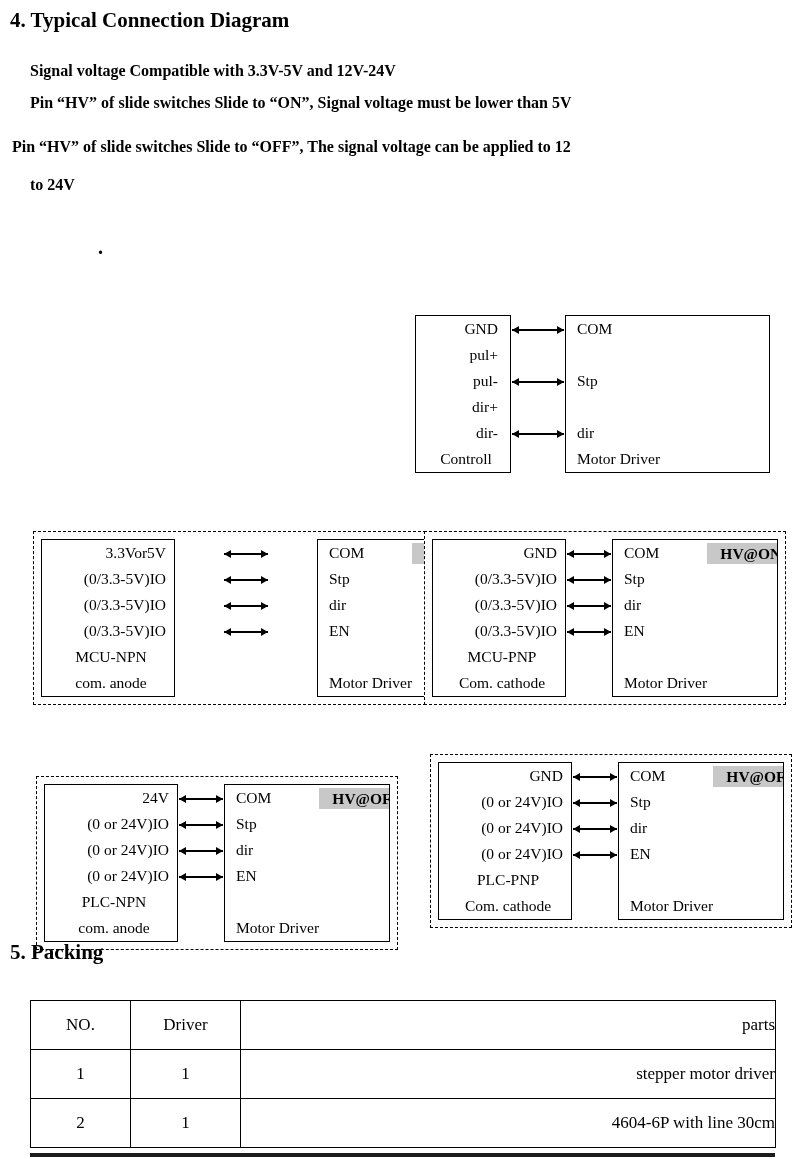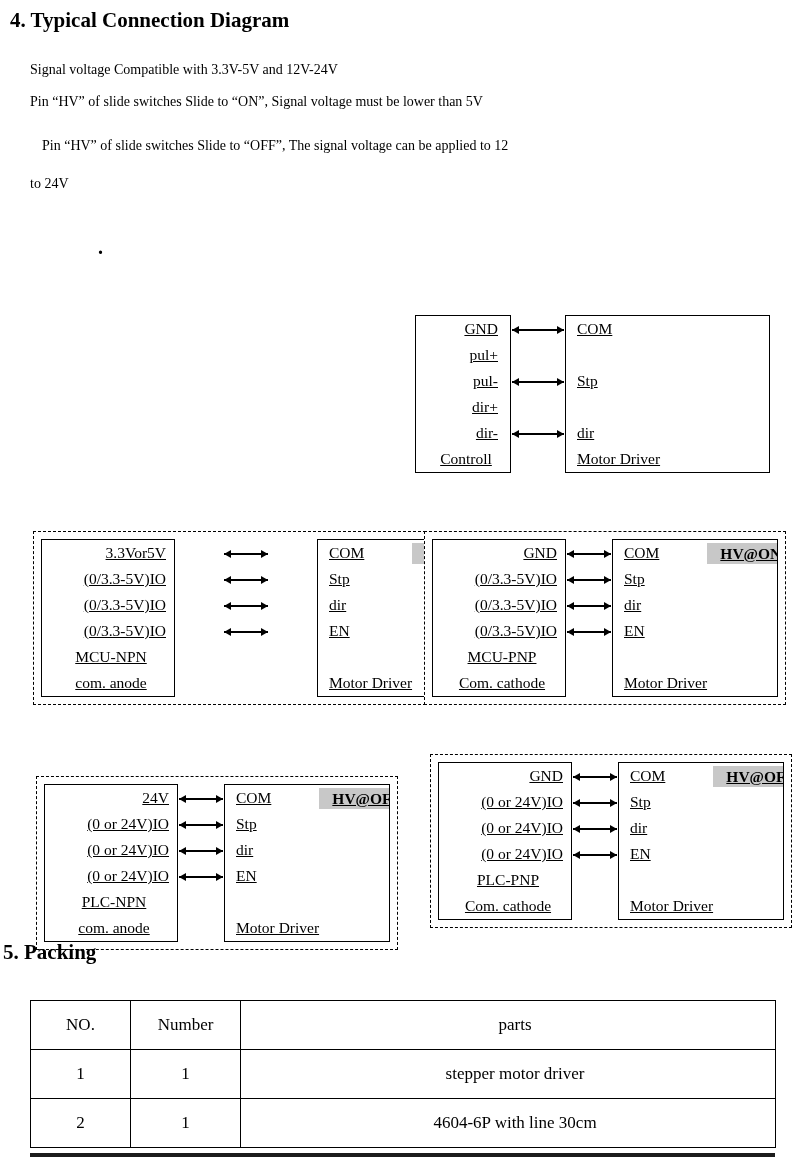--- a/index.html
+++ b/index.html
@@ -7,27 +7,27 @@
   body {
     width:800px; height:1159px;
     position:relative;
     font-family:"Liberation Serif", serif;
     color:#000;
     overflow:hidden;
   }
   .abs { position:absolute; }
 
   .h-title { font-size:21px; font-weight:bold; white-space:nowrap; }
-  .body-line { font-size:14px; white-space:nowrap; }
+  .body-line { font-size:16px; white-space:nowrap;font-weight:bold; }
   .stray-dot { font-size:20px; font-weight:bold; }
 
   
   .diag-flex { display:flex; align-items:flex-start; }
   .dbox { border:1.6px solid #000; background:#fff; }
-  .row { height:26px; line-height:26px; font-size:15.5px; white-space:nowrap; overflow:hidden;text-decoration:underline; }
+  .row { height:26px; line-height:26px; font-size:15.5px; white-space:nowrap; overflow:hidden; }
   .pin-r  { text-align:right; padding-right:8px; }
   .pin-r2 { text-align:right; padding-right:12px; }
   .pin-l  { text-align:left; padding-left:11px; }
   .lbl-l  { text-align:center; padding-left:6px; }
 
   
   .acol { display:flex; flex-direction:column; padding-top:2px; }
   .arow { height:26px; display:flex; align-items:center; padding:0 1px; }
   .arrow { position:relative; flex:1; height:1.6px; background:#000; display:block; }
   .arrow::before, .arrow::after {
@@ -45,32 +45,32 @@
 
   .badge-row { display:flex; justify-content:space-between; align-items:center; padding-left:11px; padding-right:13px; }
   .badge { background:#c8c8c8; font-weight:bold; padding:0 13px; font-size:15.5px; line-height:21px;margin-left:48px; }
 
   
   table.packing { border-collapse:collapse; font-size:17px; table-layout:fixed; background:#fff; }
   .packing th, .packing td {
     border:1.6px solid #000; font-weight:normal; height:49px; vertical-align:middle;
   }
   .cell-c { text-align:center; }
-  .cell-l { text-align:center; padding-left:14px; }
+  .cell-l { text-align:right; padding-left:14px; }
 
   .bottom-rule { background:#1c1c1c; }
 </style>
 </head>
 <body>
 
 <div class="abs h-title" style="left:10px; top:8px;">4. Typical Connection Diagram</div>
 
 <div class="abs body-line" style="left:30px; top:62px;">Signal voltage Compatible with 3.3V-5V and 12V-24V</div>
 <div class="abs body-line" style="left:30px; top:94px;">Pin “HV” of slide switches Slide to “ON”, Signal voltage must be lower than 5V</div>
-<div class="abs body-line" style="left:42px; top:138px;">Pin “HV” of slide switches Slide to “OFF”, The signal voltage can be applied to 12</div>
+<div class="abs body-line" style="left:12px; top:138px;">Pin “HV” of slide switches Slide to “OFF”, The signal voltage can be applied to 12</div>
 <div class="abs body-line" style="left:30px; top:176px;">to 24V</div>
 <div class="abs stray-dot" style="left:98px; top:236px;">.</div>
 
 <div class="abs diag-flex" style="left:415px; top:315px;">
   <div class="dbox" style="width:96px;">
     <div class="row pin-r2">GND</div>
     <div class="row pin-r2">pul+</div>
     <div class="row pin-r2">pul-</div>
     <div class="row pin-r2">dir+</div>
     <div class="row pin-r2">dir-</div>
@@ -245,32 +245,32 @@
       <span class="badge">HV@OFF</span>
     </div>
     <div class="row pin-l">Stp</div>
     <div class="row pin-l">dir</div>
     <div class="row pin-l">EN</div>
     <div class="row"></div>
     <div class="row pin-l">Motor Driver</div>
   </div>
 </div>
 
-<div class="abs h-title" style="left:3px; top:940px;">5. Packing</div>
+<div class="abs h-title" style="left:10px; top:940px;">5. Packing</div>
 
 <table class="packing abs" style="left:30px; top:1000px; width:745px;">
   <colgroup>
     <col style="width:100px">
     <col style="width:110px">
     <col style="width:535px">
   </colgroup>
   <tbody>
     <tr>
       <th class="cell-c">NO.</th>
-      <th class="cell-c">Number</th>
+      <th class="cell-c">Driver</th>
       <th class="cell-l">parts</th>
     </tr>
     <tr>
       <td class="cell-c">1</td>
       <td class="cell-c">1</td>
       <td class="cell-l">stepper motor driver</td>
     </tr>
     <tr>
       <td class="cell-c">2</td>
       <td class="cell-c">1</td>

